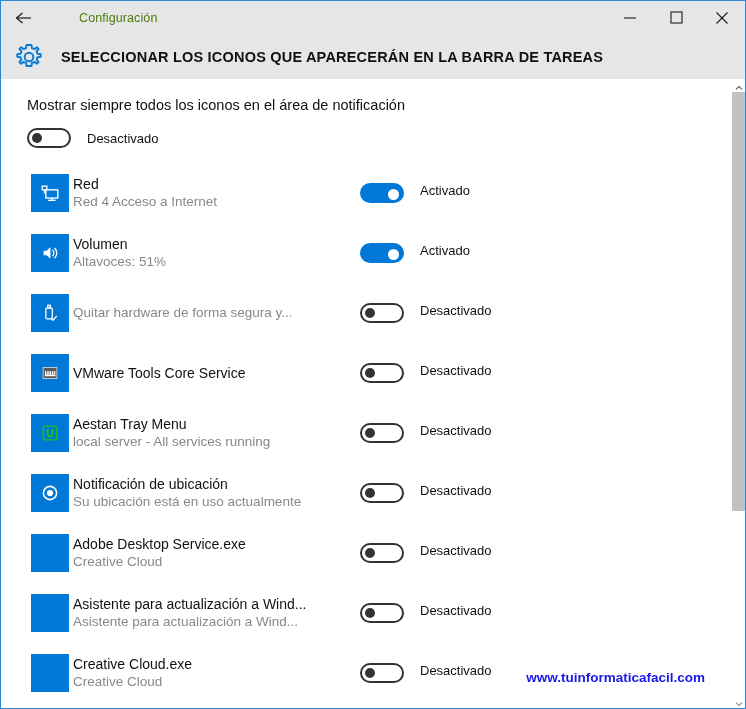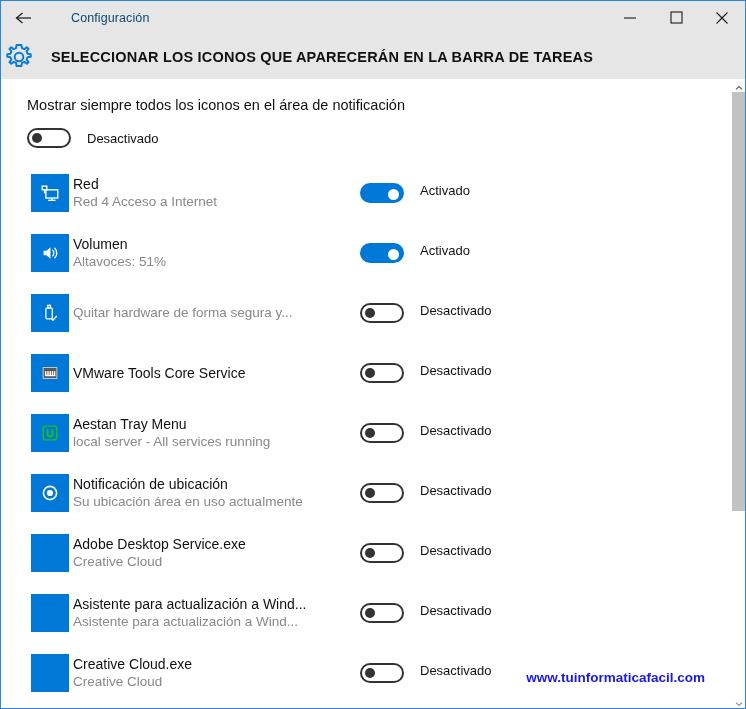--- a/index.html
+++ b/index.html
@@ -27,41 +27,42 @@
     position: relative;
   }
   #back-btn {
     width: 46px; height: 32px;
     display: flex; align-items: center; justify-content: center;
     cursor: default;
   }
   #back-btn svg { display: block; }
   #app-title {
     font-size: 12.5px;
-    color: #0c4a6e;
-    margin-left: 24px;
+    color: #4d7c0f;
+    margin-left: 32px;
     letter-spacing: .1px;
   }
   #caption-buttons {
     margin-left: auto;
     display: flex;
     height: 33px;
   }
   .cap-btn {
     width: 46px; height: 33px;
     display: flex; align-items: center; justify-content: center;
   }
   .cap-btn svg { display: block; }
   
   #headerband {
     height: 45px;
     background: #e6e6e6;
     display: flex;
     align-items: center;
     flex: 0 0 auto;
+    padding-left: 10px;
   }
   #gear-wrap {
     width: 36px; height: 36px;
     display: flex; align-items: center; justify-content: center;
     flex: 0 0 auto;
   }
   #page-heading {
     font-size: 14.5px;
     font-weight: bold;
     color: #111111;
@@ -388,21 +389,21 @@
 
         <div class="app-row">
           <div class="app-icon">
             <svg width="22" height="22" viewBox="0 0 24 24">
               <circle cx="12" cy="12" r="7.2" fill="none" stroke="#ffffff" stroke-width="1.7"></circle>
               <circle cx="12" cy="12" r="3.4" fill="#ffffff"></circle>
             </svg>
           </div>
           <div class="app-texts">
             <div class="app-name">Notificación de ubicación</div>
-            <div class="app-sub">Su ubicación área en uso actualmente</div>
+            <div class="app-sub">Su ubicación está en uso actualmente</div>
           </div>
           <div class="row-toggle-wrap">
             <div class="toggle off">
               <span class="knob"></span>
             </div>
             <span class="toggle-text">Desactivado</span>
           </div>
         </div>
 
         <div class="app-row">

